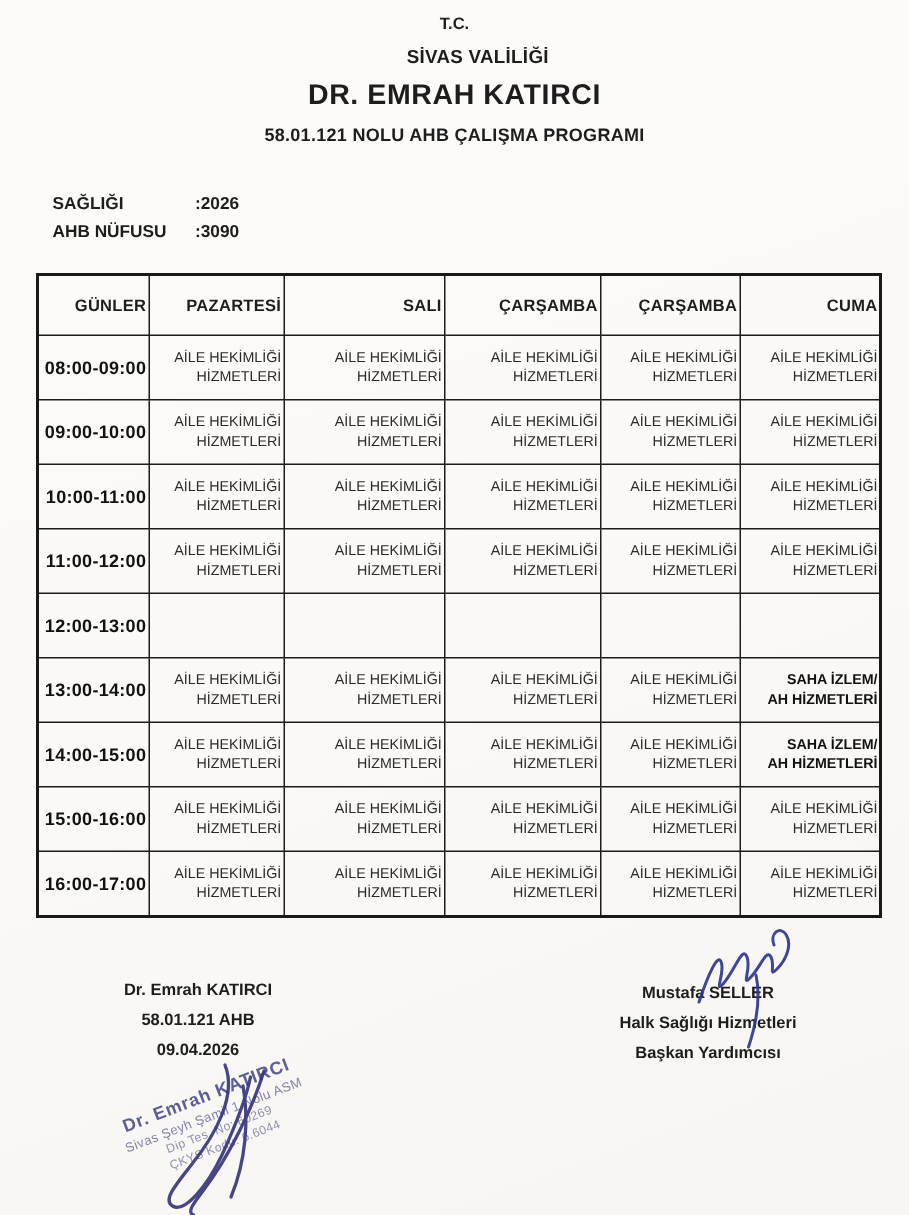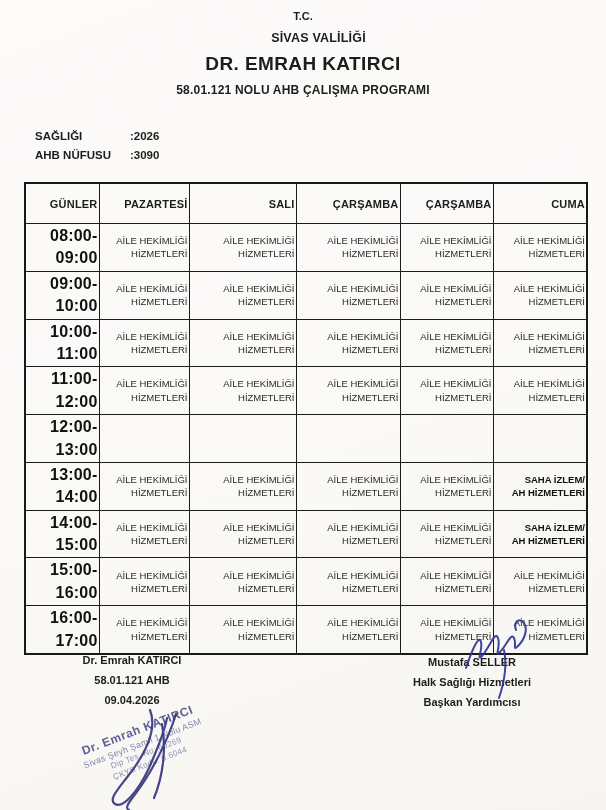--- a/index.html
+++ b/index.html
@@ -32,21 +32,21 @@
     border-collapse:collapse;table-layout:fixed;
     border:2px solid #191919;
   }
   .sched th,.sched td{
     border:1.5px solid #1c1c1c;
     text-align:right;vertical-align:middle;
     white-space:pre-line;overflow:hidden;
   }
   .sched th{height:37px;font-size:11px;font-weight:bold;letter-spacing:.2px;}
   .sched td{height:40px;font-size:9.5px;line-height:1.4;color:#2a2a2a;}
-  .sched td.time{font-size:16px;font-weight:bold;color:#111;letter-spacing:.2px;}
+  .sched td.time{font-size:12px;font-weight:bold;color:#111;letter-spacing:.2px;}
   .sched td.bold{font-weight:bold;color:#111;}
 
   
   .sig{position:absolute;text-align:center;font-weight:bold;font-size:11px;}
   .sig div{margin-bottom:8px;}
   .sig-left{top:654px;left:52px;width:160px;}
   .sig-right{top:656px;left:382px;width:180px;}
 
   
   .stamp{

